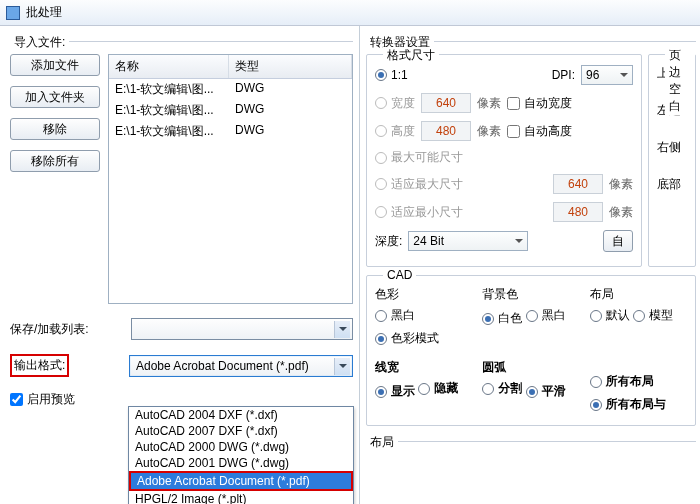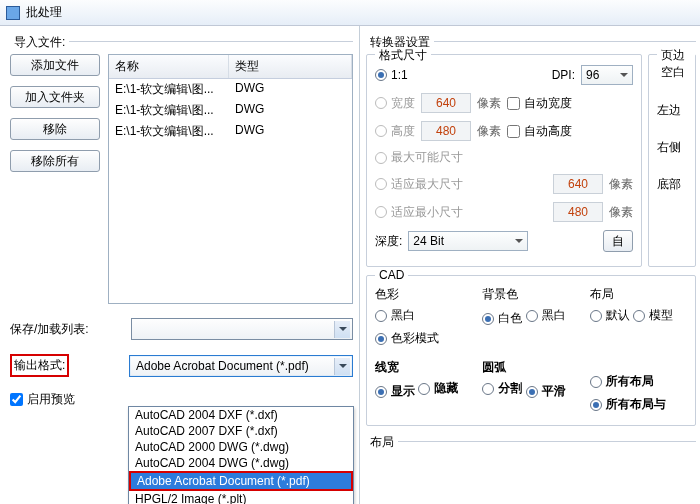--- a/index.html
+++ b/index.html
@@ -39,21 +39,21 @@
 .combo .arrow::after { content: ""; border: 4px solid transparent; border-top-color: #3a4a5a; margin-top: 3px; }
 
 .dropdown { position: absolute; left: 128px; top: 380px; width: 226px; border: 1px solid #6f87a3; background: #fff; z-index: 50; box-shadow: 1px 2px 3px rgba(0,0,0,0.2); }
 .dropdown .opt { padding: 1px 6px; white-space: nowrap; cursor: pointer; }
 .dropdown .opt.sel { background: #2d7cdc; color: #fff; }
 .dropdown .optred { border: 2px solid #d60000; margin: 0; }
 .chk { display: inline-flex; align-items: center; gap: 4px; }
 .chk input { width: 13px; height: 13px; cursor: pointer; }
 
 .group { border: 1px solid #c7cfdb; border-radius: 2px; padding: 10px 8px 6px 8px; margin-bottom: 8px; position: relative; }
-.group > .gtitle { position: absolute; top: -8px; left: 8px; background: #fff; padding: 0 4px; font-size: 12px; }
+.group > .gtitle { position: absolute; top: -8px; left: 16px; background: #fff; padding: 0 4px; font-size: 12px; }
 .rrow { display: flex; align-items: center; margin-bottom: 8px; gap: 6px; }
 .radio { display:inline-flex; align-items:center; gap:4px; cursor:pointer; }
 .radio .dot { width:12px; height:12px; border:1px solid #6a7788; border-radius:50%; display:flex; align-items:center; justify-content:center; background:#fff; }
 .radio.checked .dot::after { content:""; width:6px; height:6px; background:#3b6fb3; border-radius:50%; }
 .radio.disabled { color:#999; }
 .radio.disabled .dot { border-color:#bbb; }
 .numbox { width:50px; height:20px; border:1px solid #9fb0c2; text-align:center; padding:2px; background:#fff; }
 .numbox.disabled { background:#f2f4f6; color:#c2410c; border-color:#c9d0d8; }
 .small { color:#666; font-size:12px; }
 .selsmall { width:52px; height:20px; border:1px solid #9fb0c2; background:linear-gradient(#fdfefe,#eef2f4); display:flex; align-items:center; padding:0 4px; position:relative; }
@@ -127,21 +127,21 @@
       <label class="chk">
           <input type="checkbox" checked="" style="">
           <span>启用预览</span>
         </label>
     </div>
 
     <div class="dropdown">
       <div class="opt">AutoCAD 2004 DXF (*.dxf)</div>
       <div class="opt">AutoCAD 2007 DXF (*.dxf)</div>
       <div class="opt">AutoCAD 2000 DWG (*.dwg)</div>
-      <div class="opt">AutoCAD 2004 DWG (*.dwg)</div>
+      <div class="opt">AutoCAD 2001 DWG (*.dwg)</div>
       <div class="optred">
           <div class="opt sel">Adobe Acrobat Document (*.pdf)</div>
         </div>
       <div class="opt">HPGL/2 Image (*.plt)</div>
 
     </div>
   </div>
 
   <div class="right rightcut">
     <div class="grpline"><span>转换器设置</span></div>

